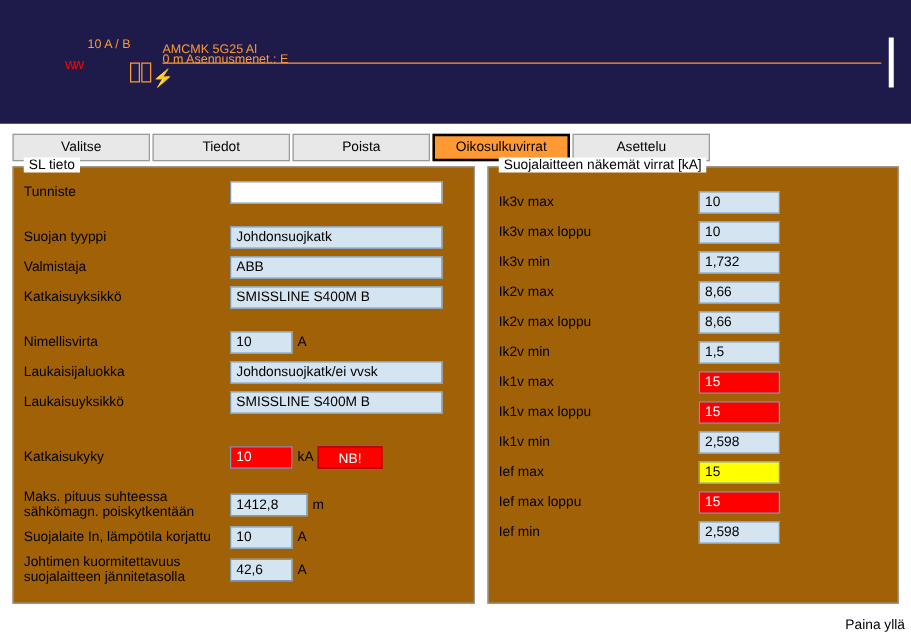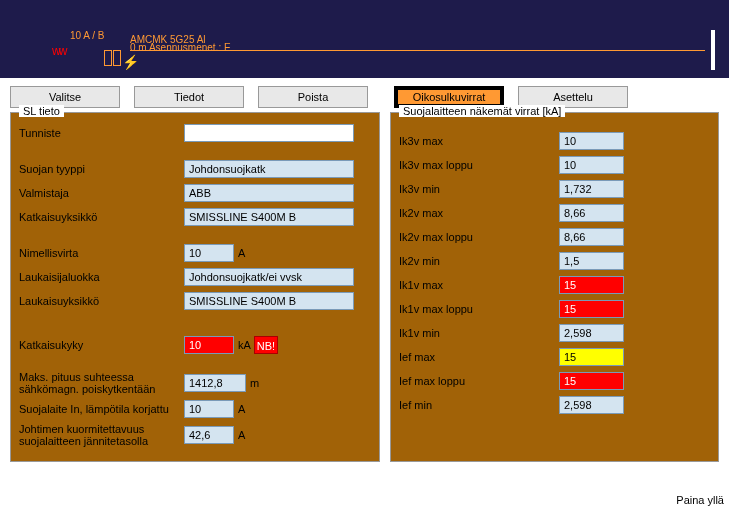--- a/index.html
+++ b/index.html
@@ -1,44 +1,43 @@
 <!DOCTYPE html>
 <html><head>
 <meta charset="utf-8">
 <style>
   * { box-sizing: border-box; margin: 0; padding: 0; }
   body { font-family: Arial, sans-serif; font-size: 11px; background: #fff; color: #000; width: 729px; }
 
   .diagram-area {
     background: #1e1b4b;
-    height: 78px;
+    height: 99px;
     position: relative;
     width: 100%;
   }
   .diagram-text { position: absolute; color: #ff9933; font-size: 10px; }
   .wire-line { position: absolute; height: 1px; background: #ff9933; }
 
   .button-bar {
     display: flex;
     padding: 8px 10px 4px 10px;
-    gap: 12px;
+    gap: 0;
   }
   .button-bar button {
     width: 110px;
     height: 22px;
     background: #e8e8e8;
     border: 1px solid #999;
     font-size: 11px;
     cursor: pointer;
     margin-right: 2px;
   }
   .button-bar button.active {
     background: #ff9933;
-    border: 4px solid #000000;
-    margin-left: 12px;
+    border: 2px solid #000000;
   }
 
   .main-content {
     display: flex;
     padding: 0 10px;
     gap: 10px;
   }
   .panel {
     border: 1px solid #999;
     padding: 6px 8px 10px 8px;
@@ -78,21 +77,21 @@
   .field-input.white { background: #fff; }
   .field-input.short { width: 50px; }
   .field-input.red { background: #ff0000; color: #fff; }
   .field-input.yellow { background: #ffff00; color: #000; }
   .panel-right .field-input { width: 65px; }
   .suffix { margin-left: 4px; font-size: 11px; }
   .nb-badge {
     display: inline-block;
     background: #ff0000;
     color: #fff;
-    padding: 2px 2px;
+    padding: 2px 16px;
     margin-left: 3px;
     border: 1px solid #aa0000;
     font-size: 11px;
     height: 18px;
     line-height: 14px;
   }
   .gap-row { height: 8px; }
 
   .footer-text {
     position: absolute;

